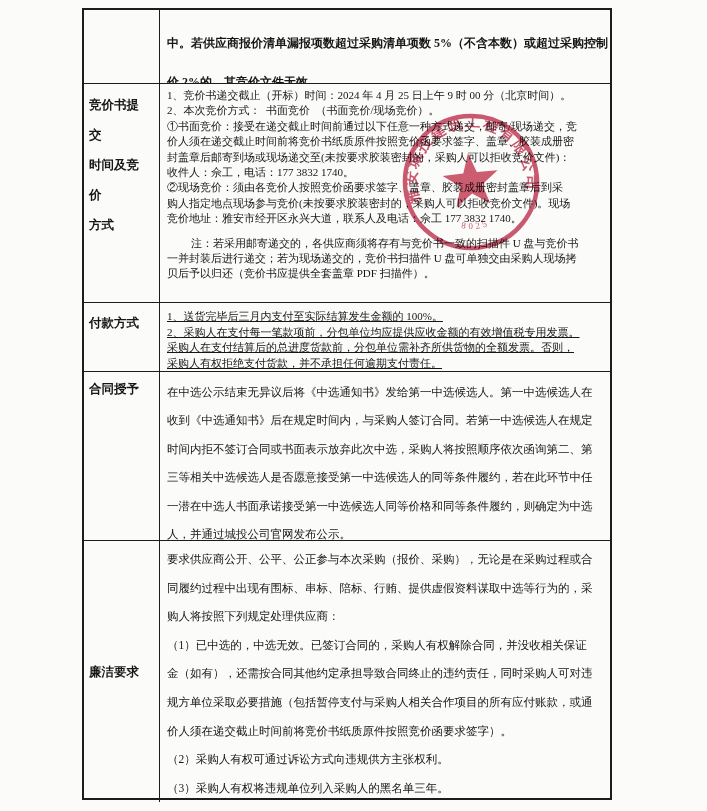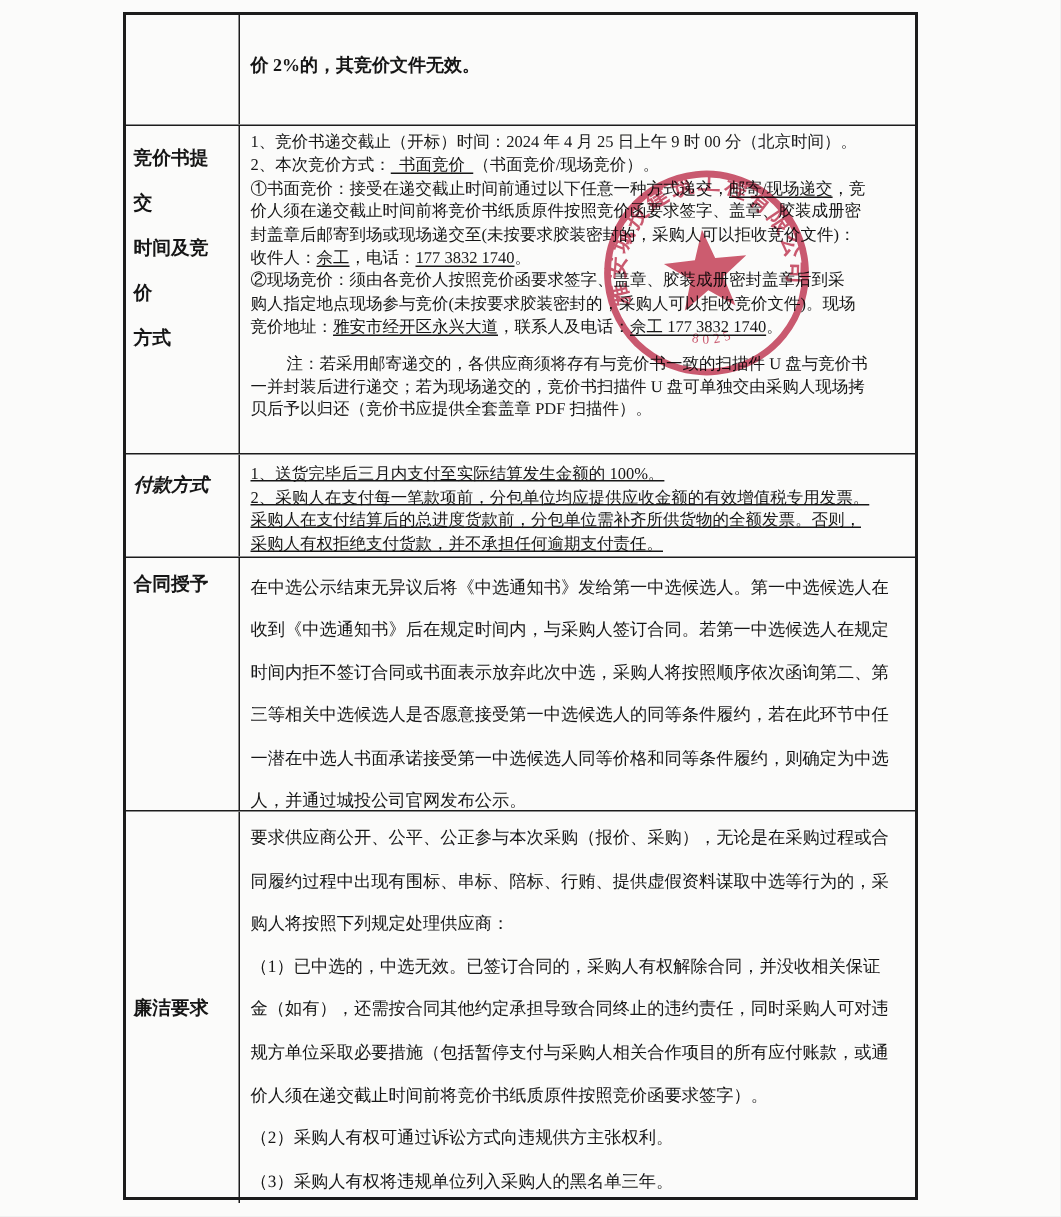--- a/index.html
+++ b/index.html
@@ -16,35 +16,35 @@
   }
   .trow { display:flex; flex:0 0 auto; border-top:1.5px solid #1c1c1c; overflow:hidden; }
   .trow:first-child { border-top:none; }
   .cell-label {
     flex:0 0 76px; border-right:1.5px solid #1c1c1c; overflow:hidden;
     font-weight:bold; font-size:12.5px; white-space:pre-line;
     padding:6px 14px 0 5px; line-height:30px;
   }
   .cell-content { flex:1 1 auto; overflow:hidden; padding:0 4px 0 7px; }
   .tline { white-space:pre; }
-  .ul { text-decoration:underline; text-underline-offset:2px;margin-top:18px; }
+  .ul { text-underline-offset:2px;margin-top:18px; }
   .gap { margin-top:9px; }
   .ind { padding-left:24px; }
 
   
   .r1 { height:73px; }
   .r1 .cell-content { font-weight:bold; font-size:12px; padding-top:14px; }
   .r1 .tline { line-height:39px; }
 
   .r2 { height:219px; }
   .r2 .cell-content { font-size:11px; padding-top:4px; }
   .r2 .tline { line-height:15.4px; }
 
   .r3 { height:69px; }
-  .r3 .cell-label { padding-top:12px; line-height:16px;font-style:italic; }
+  .r3 .cell-label { padding-top:12px; line-height:16px; }
   .r3 .cell-content { font-size:11px; padding-top:6px; }
   .r3 .tline { line-height:15.6px;text-decoration:underline; }
 
   .r4 { height:169px; }
   .r4 .cell-label { padding-top:9px; line-height:16px; }
   .r4 .cell-content { font-size:11.5px; padding-top:6px; }
   .r4 .tline { line-height:28.4px; }
 
   .r5 { height:262px; }
   .r5 .cell-label { display:flex; align-items:center; padding-top:0; line-height:16px; }
@@ -61,20 +61,21 @@
 </head>
 <body>
 
 <div class="page">
 
   <div class="doc-table">
 
     <div class="trow r1">
       <div class="cell-label"></div>
       <div class="cell-content">
+          <div class="tline"><span>中。若供应商报价清单漏报项数超过采购清单项数 5%（不含本数）或超过采购控制</span></div>
           <div class="tline"><span>价 2%的，其竞价文件无效。</span></div>
         </div>
     </div>
 
     <div class="trow r2">
       <div class="cell-label">竞价书提交
 时间及竞价
 方式</div>
       <div class="cell-content">
           <div class="tline"><span>1、竞价书递交截止（开标）时间：2024 年 4 月 25 日上午 9 时 00 分（北京时间）。</span></div>

